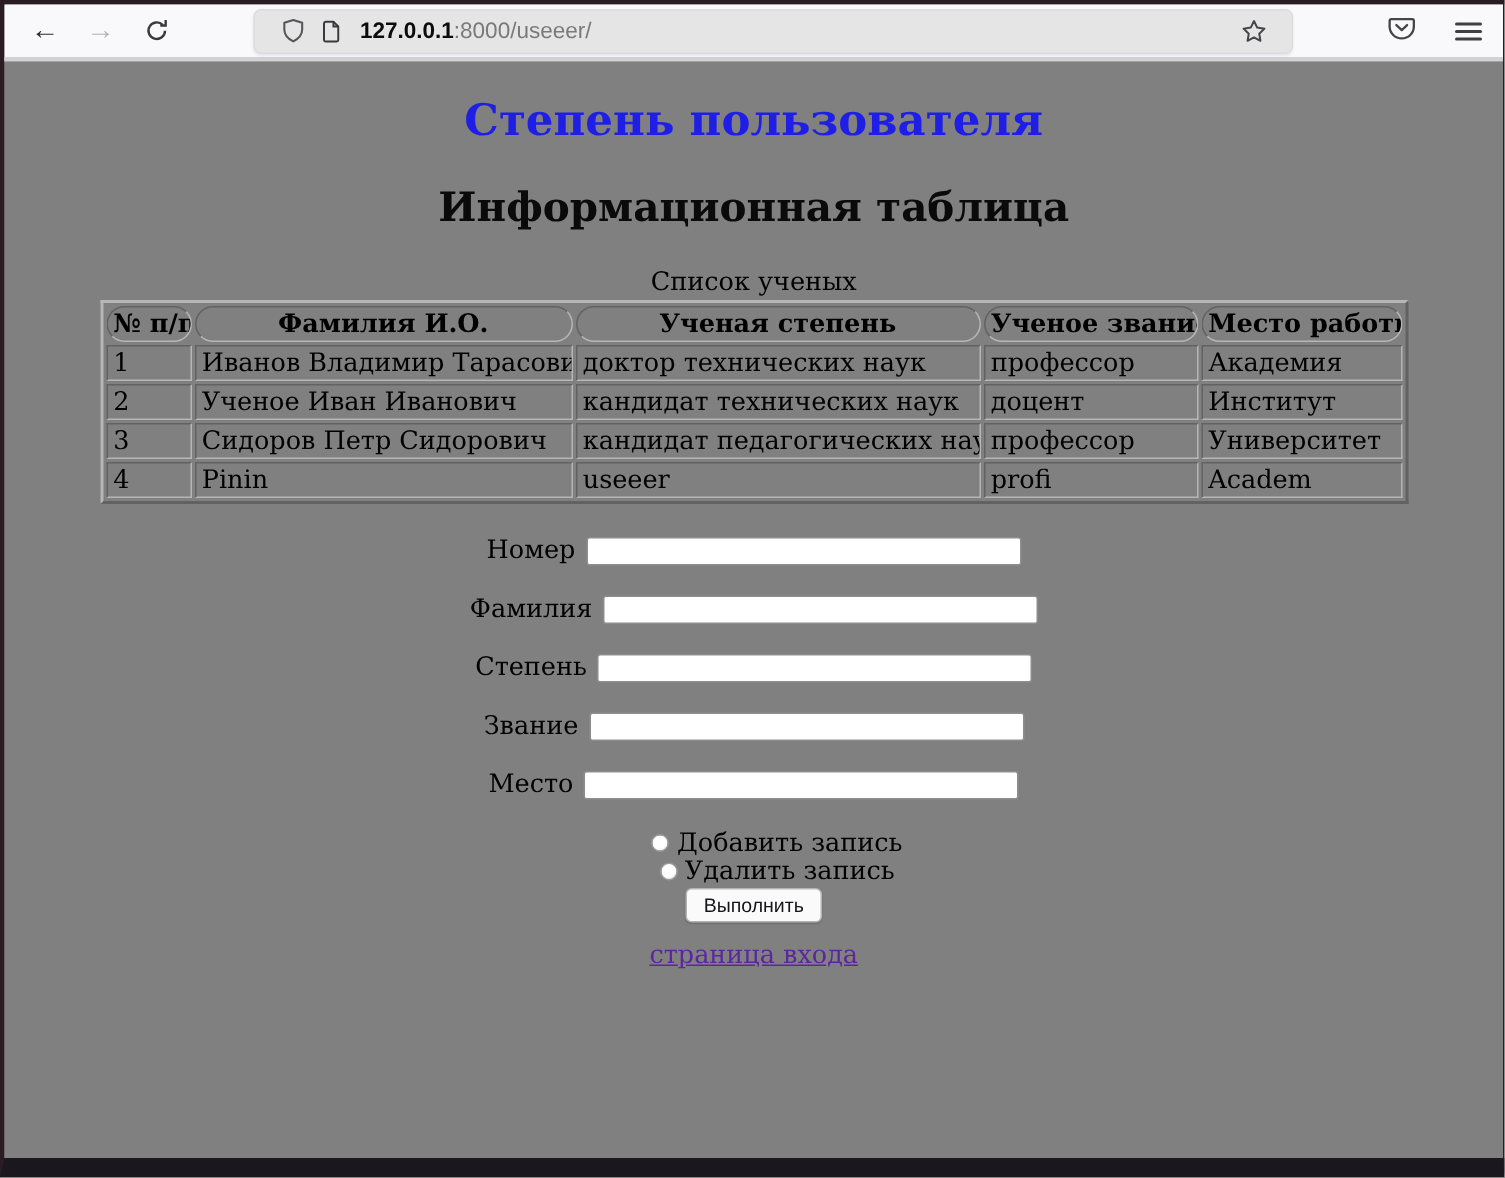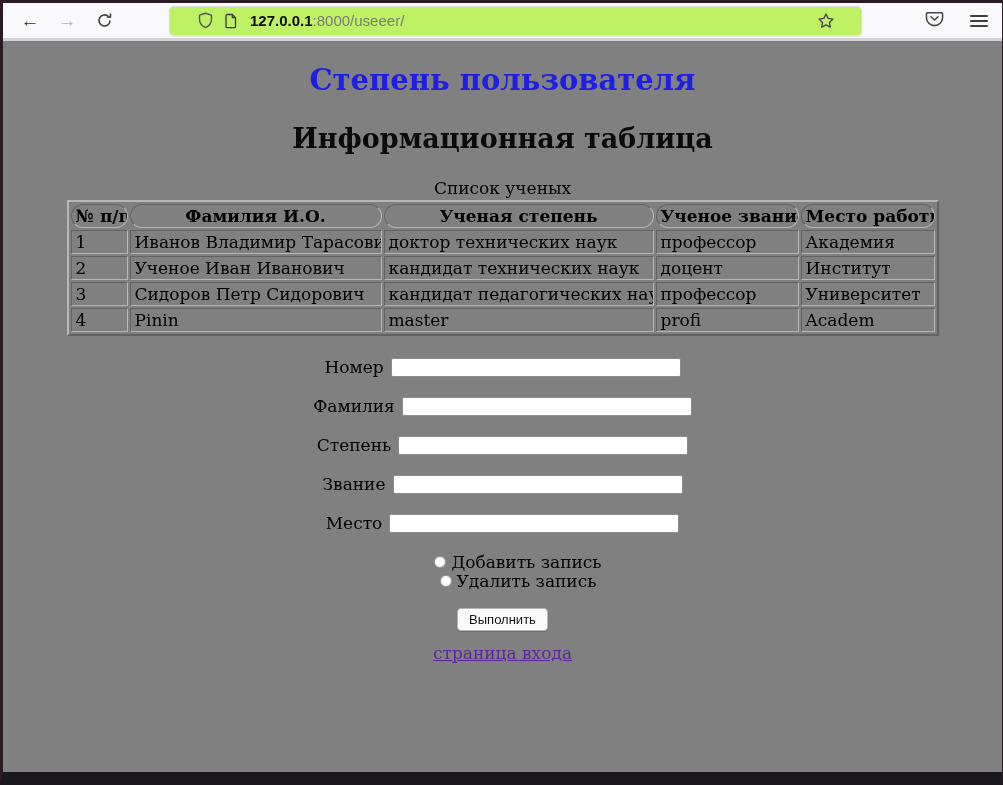--- a/index.html
+++ b/index.html
@@ -29,26 +29,26 @@
     width: 26px; height: 26px; display: flex; align-items: center; justify-content: center;
     font-size: 19px; color: #2a2a2e; border-radius: 4px; cursor: default; user-select: none;
   }
   .nav-btn.disabled { color: #b4b4b6; }
   .nav-btn + .nav-btn { margin-left: 11px; }
   .reload-svg { display: block; }
 
   .urlbar {
     margin-left: 52px;
     width: 693px; height: 30px;
-    background: #bef264;
+    background: #e5e5e5;
     border: 1px solid #dcdcdf;
     border-radius: 5px;
     box-shadow: 0 1px 2px rgba(0,0,0,.08);
     display: flex; align-items: center;
-    padding: 0 22px;
+    padding: 0 12px;
   }
   .urlbar .icon { display: flex; align-items: center; justify-content: center; width: 26px; height: 26px; }
   .address { flex: 1; font-size: 15px; margin-left: 6px; white-space: nowrap; overflow: hidden; }
   .address .host { color: #0c0c0d; font-weight: bold; }
   .address .rest { color: #7a7a7c; }
   .star-btn { margin-left: auto; }
 
   .toolbar-right { margin-left: auto; display: flex; align-items: center; gap: 26px; }
   .hamburger { display: flex; flex-direction: column; gap: 3px; width: 18px; padding: 2px 0; }
   .hamburger span { display: block; height: 2px; background: #3f3f43; border-radius: 1px; }
@@ -107,21 +107,21 @@
     display: flex; justify-content: center; align-items: center;
     height: 19px; font-size: 17px;
   }
   .radio-circle {
     width: 12px; height: 12px; border-radius: 50%;
     background: radial-gradient(circle at 40% 35%, #ffffff 55%, #dcdcdc);
     border: 1px solid #9a9a9a;
     margin-right: 5px; flex: 0 0 12px;
   }
 
-  .button-row { margin-top: 18px; }
+  .button-row { margin-top: 2px; }
   button.exec-btn {
     font-family: "Liberation Sans", sans-serif; font-size: 13px;
     color: #15141a;
     background: #fafafa;
     border: 1px solid #b5b5b8;
     border-radius: 4px;
     padding: 3px 11px;
     box-shadow: 0 1px 1px rgba(0,0,0,.15);
   }
 
@@ -221,21 +221,21 @@
           <tr>
             <td>3</td>
             <td>Сидоров Петр Сидорович</td>
             <td>кандидат педагогических наук</td>
             <td>профессор</td>
             <td>Университет</td>
           </tr>
           <tr>
             <td>4</td>
             <td>Pinin</td>
-            <td>master</td>
+            <td>useeer</td>
             <td>profi</td>
             <td>Academ</td>
           </tr>
         </tbody>
     </table>
 
     <div class="entry-form">
         <div class="form-row">
           <label>Номер</label>
           <input type="text" placeholder="" style="">

